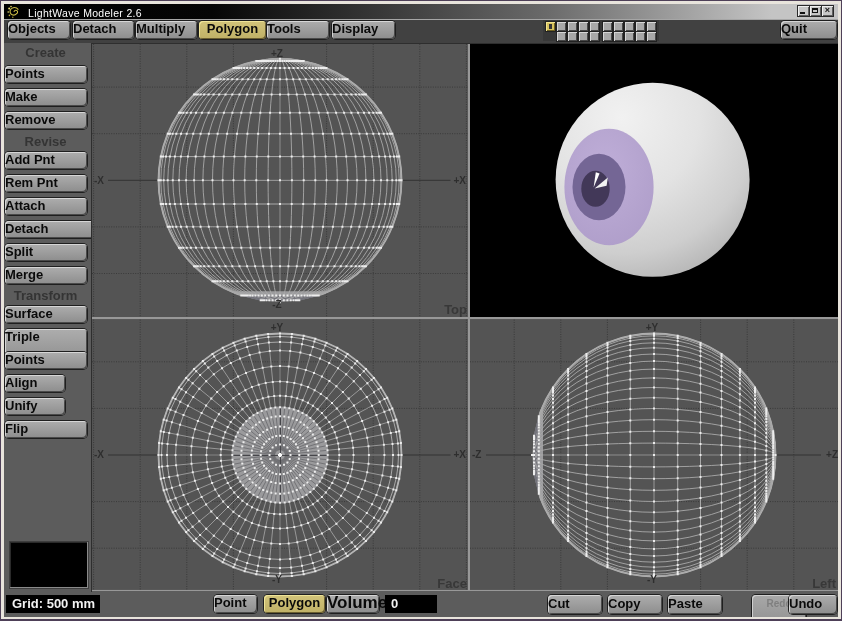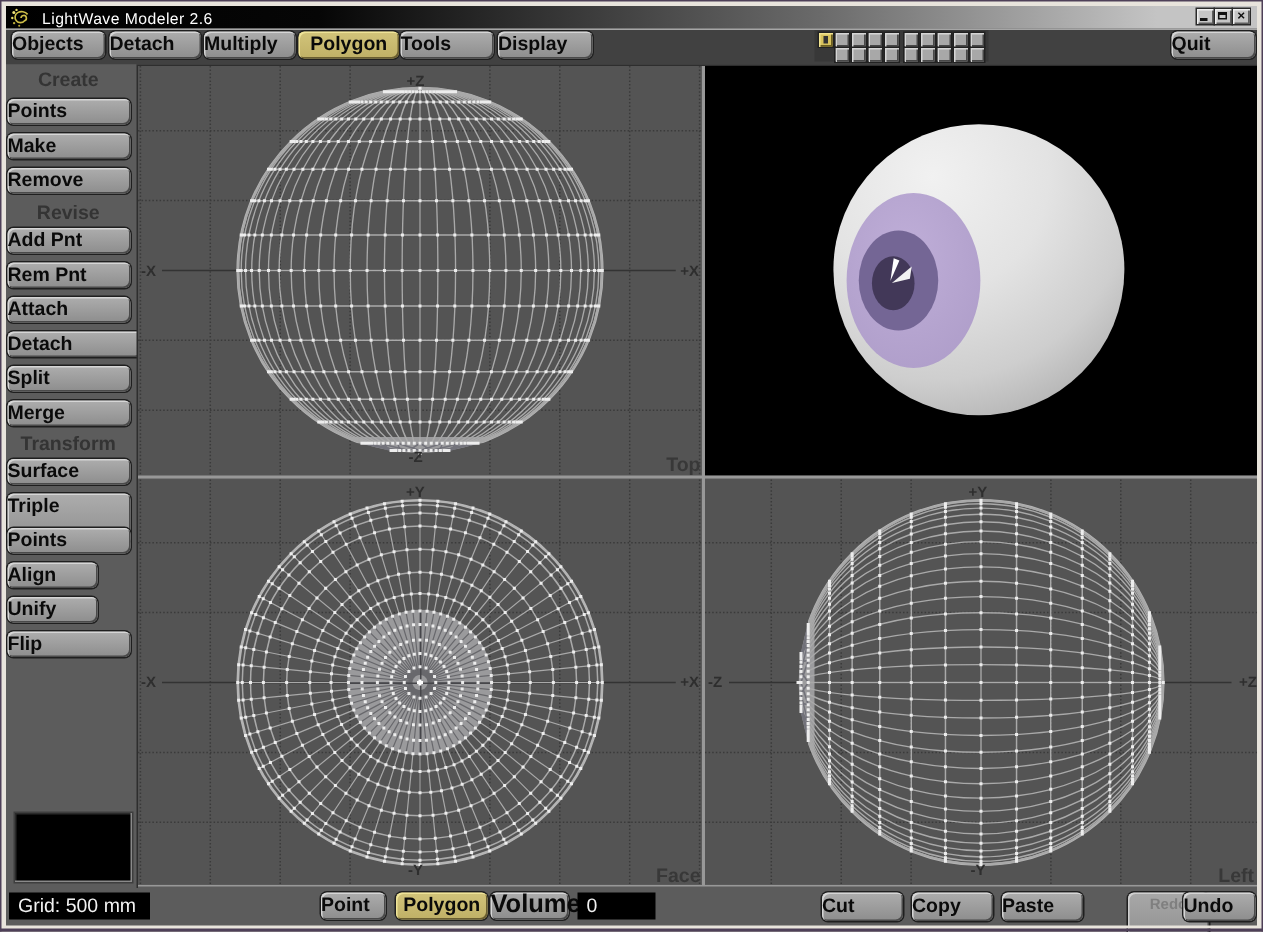--- a/index.html
+++ b/index.html
@@ -6,21 +6,21 @@
 .abs{position:absolute}
 .b{position:absolute;background:linear-gradient(#adadad,#8d8d8d);border-radius:4px;
  box-shadow:inset 1px 1px 0 #d6d6d6,inset -1px -1px 0 #4a4a4a,0 0 0 1px #1f1f1f;
  color:#0a0a0a;font-weight:bold;text-align:left}
 .by{position:absolute;background:linear-gradient(#d2c47a,#bfb066);border-radius:4px;
  box-shadow:inset 1px 1px 0 #efe498,inset -1px -1px 0 #6a5e30,0 0 0 1px #1f1f1f;
  color:#0a0a0a;font-weight:bold;text-align:center}
 .bd{position:absolute;background:linear-gradient(#a8a8a8,#8d8d8d);border-radius:4px;
  box-shadow:inset 1px 1px 0 #d0d0d0,inset -1px -1px 0 #4a4a4a,0 0 0 1px #1f1f1f;
  color:#7f7f7f;font-weight:bold;text-align:center}
-.blk{position:absolute;background:#000;color:#f2f2f2;font-weight:normal}
+.blk{position:absolute;background:#000;color:#f2f2f2;font-weight:bold}
 .lbl{position:absolute;color:#343434;font-weight:bold;font-size:13px;text-align:center;width:91px}
 </style></head><body>
 <div id="win">
 <div class="abs" style="left:0;top:0;width:842px;height:621px;background:#e8e4dc"></div>
 <div class="abs" style="left:4px;top:3px;width:834px;height:614px;background:#5c5c5c"></div>
 <div class="abs" style="left:4px;top:4px;width:834px;height:15px;background:linear-gradient(to right,#000 0%,#060606 25%,#6a6a6a 65%,#c4c4c4 92%)"></div>
 <svg class="abs" style="left:6px;top:5px" width="15" height="14" viewBox="0 0 15 14">
 <path d="M8 7 a1.8 1.8 0 1 1 2.4 1.8 a3.6 3.6 0 1 1 -4.6 -5.4 a5.2 5.2 0 0 1 6.6 1.2" fill="none" stroke="#cdbd48" stroke-width="1.1"></path>
 <circle cx="3.2" cy="3.4" r="1" fill="#f0e27a"></circle>
       <circle cx="2.2" cy="7" r="0.8" fill="#e8da6a"></circle>

